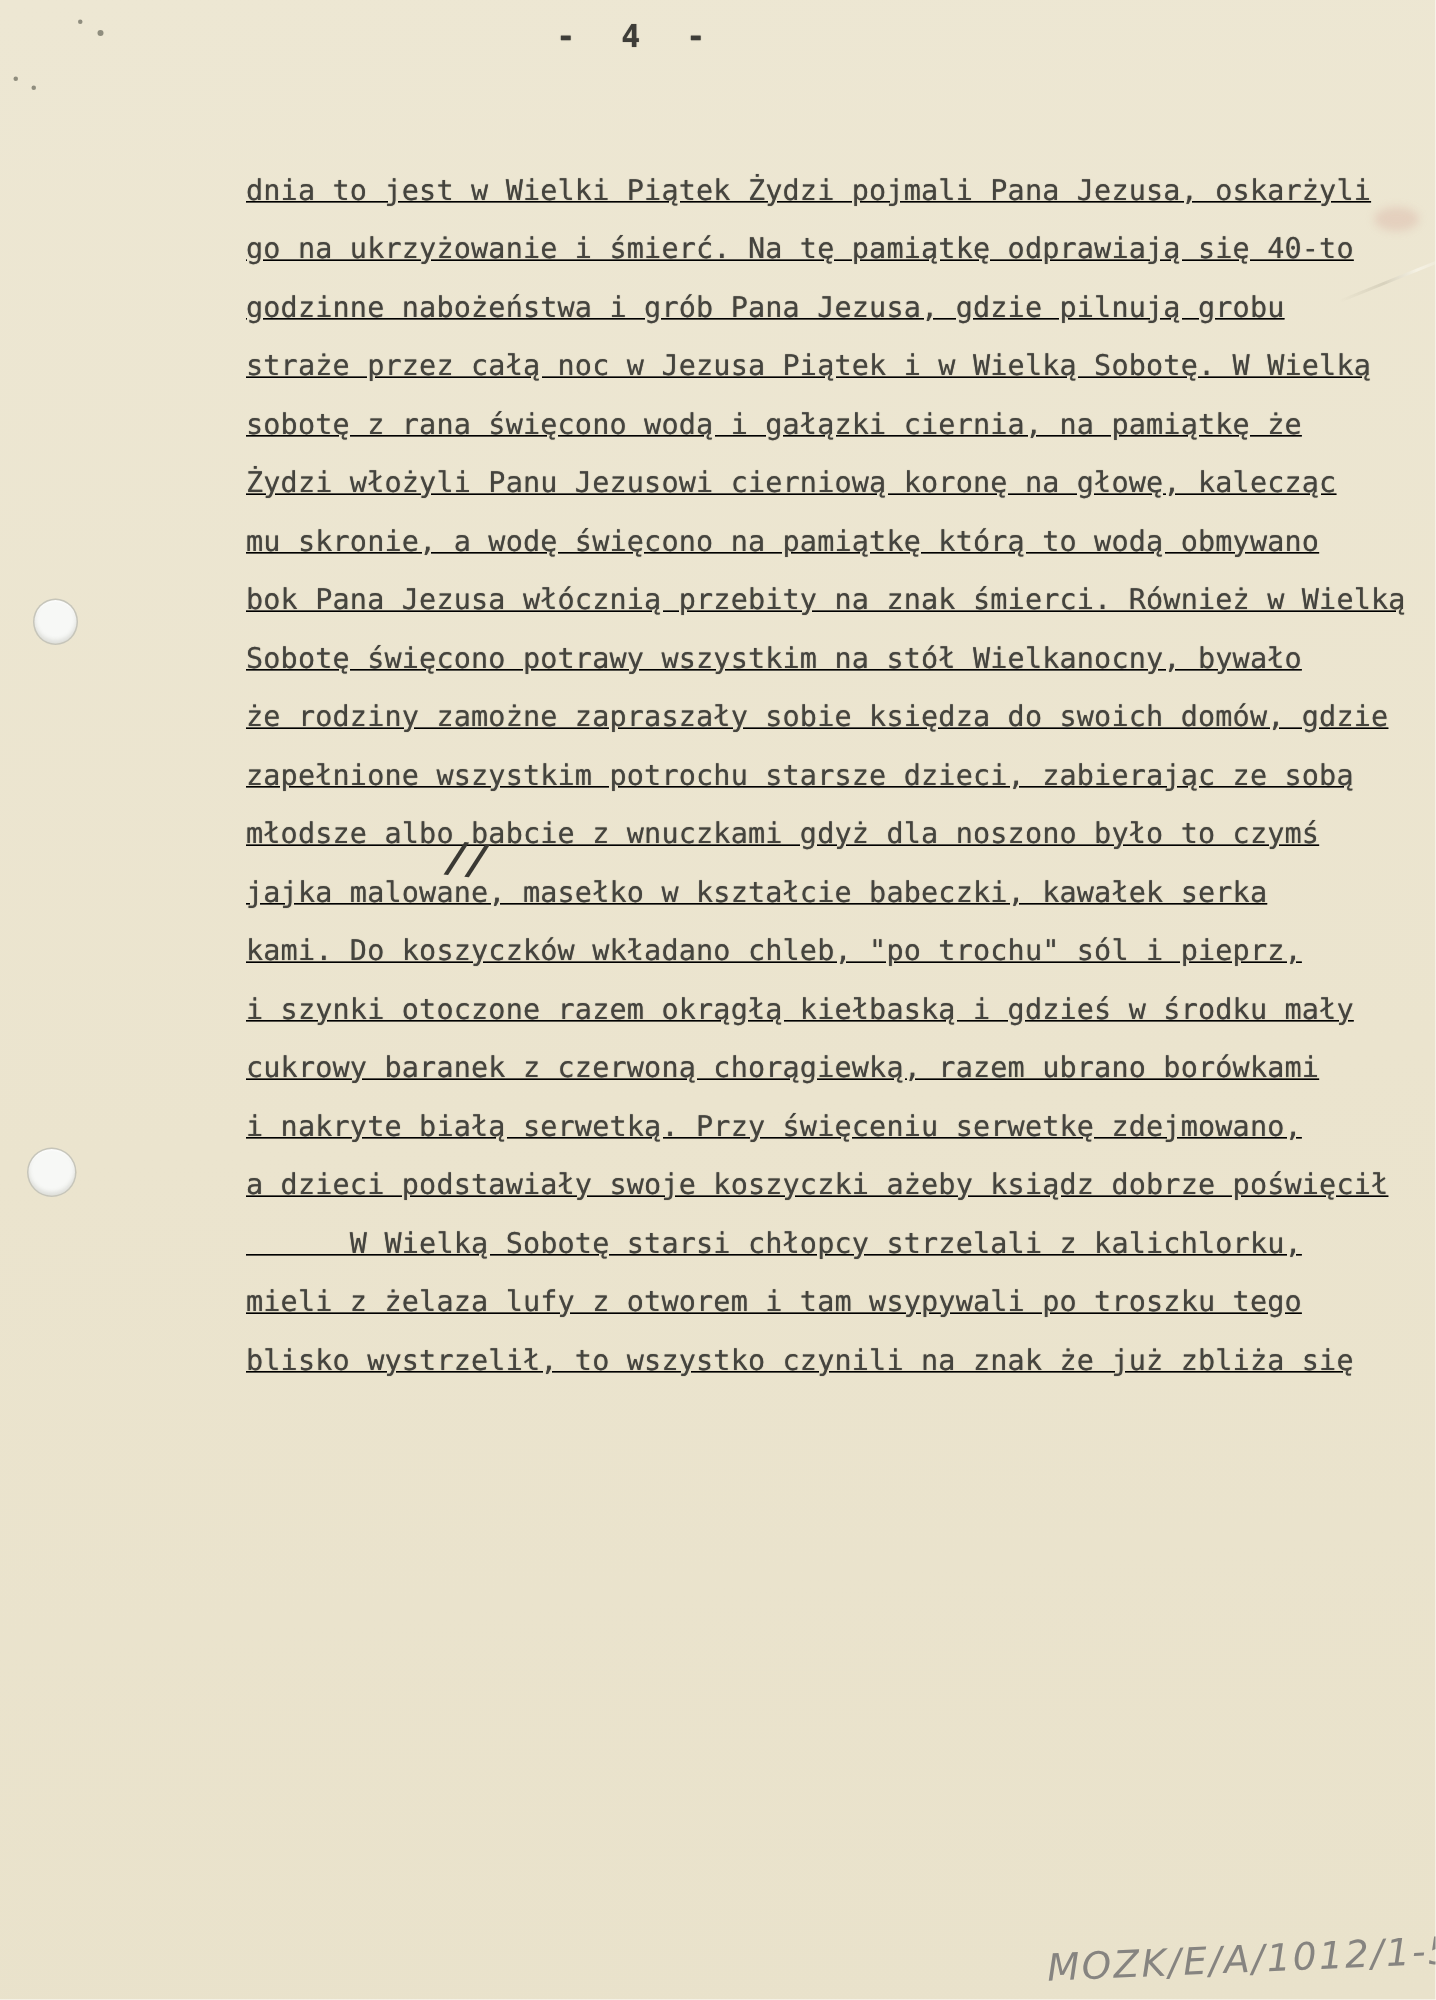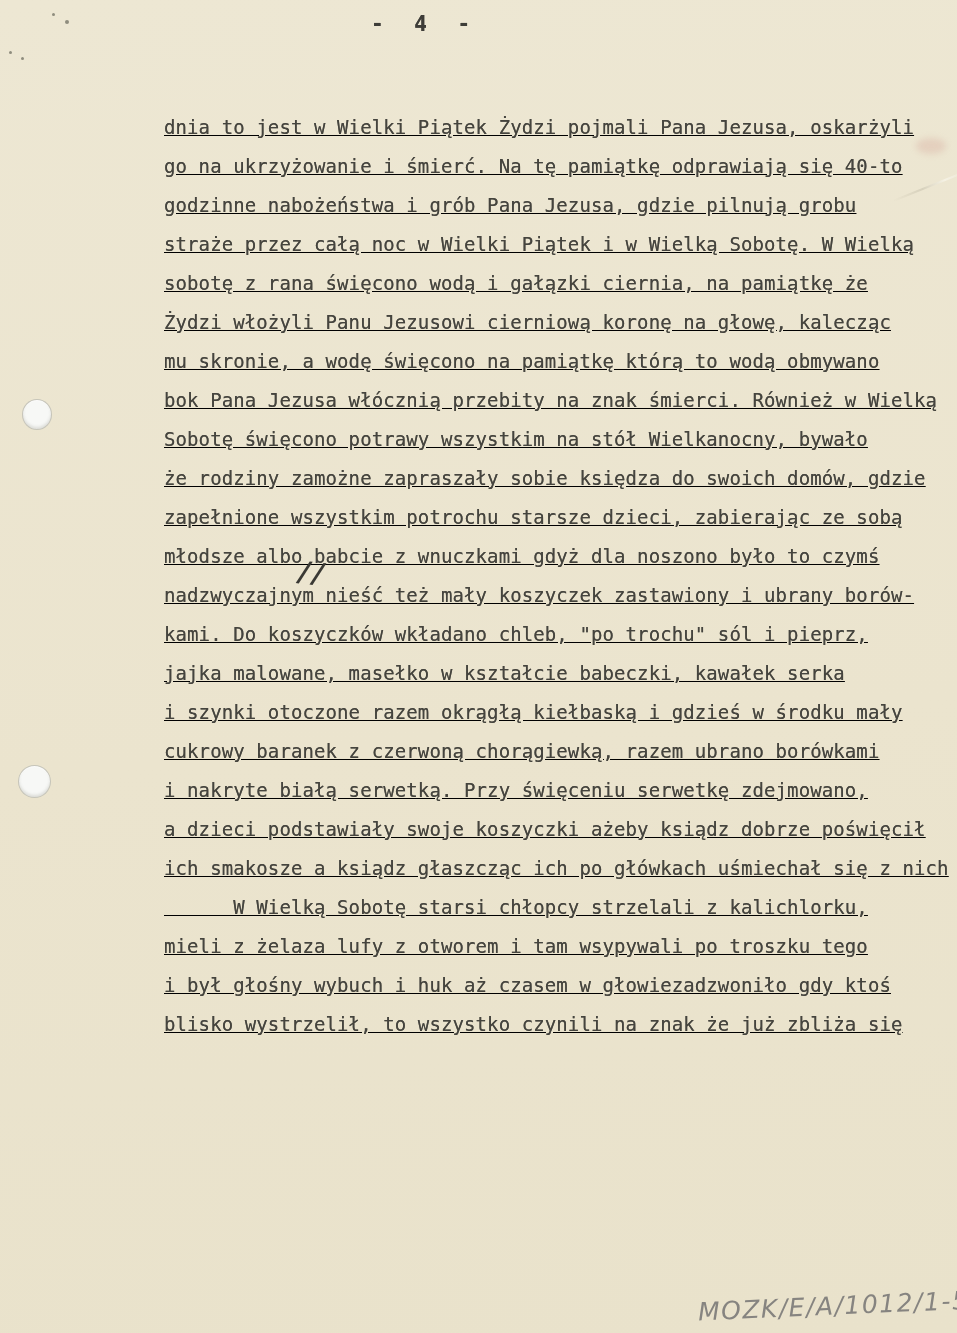--- a/index.html
+++ b/index.html
@@ -108,40 +108,37 @@
 <body>
 
 <div class="page">
 
   <div class="page-number">- 4 -</div>
 
   <div class="typed-text">
     <div class="line">dnia to jest w Wielki Piątek Żydzi pojmali Pana Jezusa, oskarżyli</div>
     <div class="line">go na ukrzyżowanie i śmierć. Na tę pamiątkę odprawiają się 40-to</div>
     <div class="line">godzinne nabożeństwa i grób Pana Jezusa, gdzie pilnują grobu</div>
-    <div class="line">straże przez całą noc w Wielki Piątek i w Wielką Sobotę. W Wielką</div>
+    <div class="line">straże przez całą noc w Jezusa Piątek i w Wielką Sobotę. W Wielką</div>
     <div class="line">sobotę z rana święcono wodą i gałązki ciernia, na pamiątkę że</div>
     <div class="line">Żydzi włożyli Panu Jezusowi cierniową koronę na głowę, kalecząc</div>
     <div class="line">mu skronie, a wodę święcono na pamiątkę którą to wodą obmywano</div>
     <div class="line">bok Pana Jezusa włócznią przebity na znak śmierci. Również w Wielką</div>
     <div class="line">Sobotę święcono potrawy wszystkim na stół Wielkanocny, bywało</div>
     <div class="line">że rodziny zamożne zapraszały sobie księdza do swoich domów, gdzie</div>
     <div class="line">zapełnione wszystkim potrochu starsze dzieci, zabierając ze sobą</div>
     <div class="line">młodsze albo babcie z wnuczkami gdyż dla noszono było to czymś</div>
-    <div class="line">nadzwyczajnym nieść też mały koszyczek zastawiony i ubrany borów-</div>
+    <div class="line">jajka malowane, masełko w kształcie babeczki, kawałek serka</div>
     <div class="line">kami. Do koszyczków wkładano chleb, "po trochu" sól i pieprz,</div>
-    <div class="line">jajka malowane, masełko w kształcie babeczki, kawałek serka</div>
     <div class="line">i szynki otoczone razem okrągłą kiełbaską i gdzieś w środku mały</div>
     <div class="line">cukrowy baranek z czerwoną chorągiewką, razem ubrano borówkami</div>
     <div class="line">i nakryte białą serwetką. Przy święceniu serwetkę zdejmowano,</div>
     <div class="line">a dzieci podstawiały swoje koszyczki ażeby ksiądz dobrze poświęcił</div>
-    <div class="line">ich smakosze a ksiądz głaszcząc ich po główkach uśmiechał się z nich</div>
     <div class="line">      W Wielką Sobotę starsi chłopcy strzelali z kalichlorku,</div>
     <div class="line">mieli z żelaza lufy z otworem i tam wsypywali po troszku tego</div>
-    <div class="line">i był głośny wybuch i huk aż czasem w głowiezadzwoniło gdy ktoś</div>
     <div class="line">blisko wystrzelił, to wszystko czynili na znak że już zbliża się</div>
   </div>
 
   <div class="insertion-mark">//</div>
 
   <div class="hole hole-top"></div>
   <div class="hole hole-bottom"></div>
 
   <div class="speck s1"></div>
   <div class="speck s2"></div>

